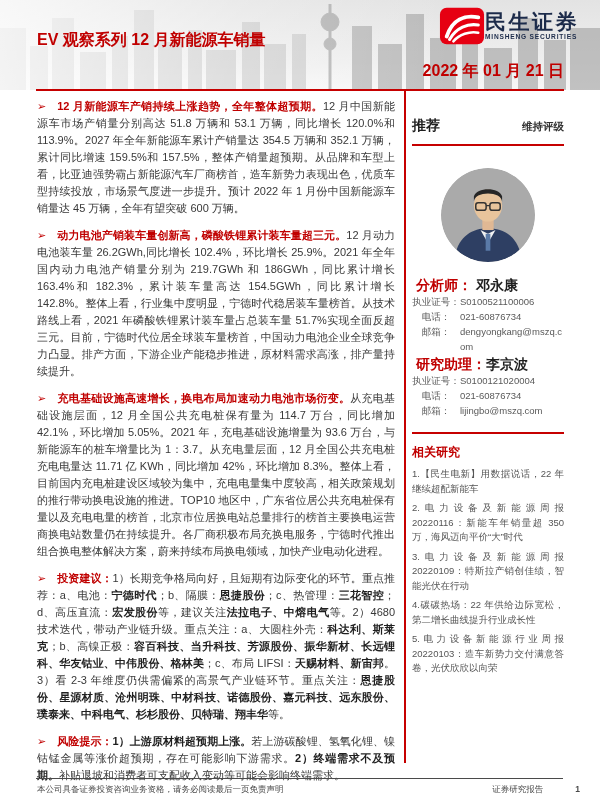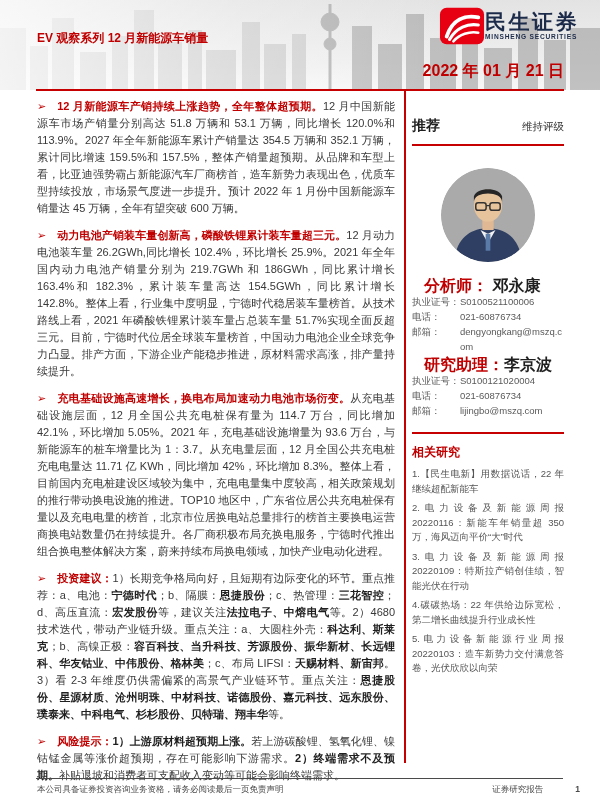--- a/index.html
+++ b/index.html
@@ -5,48 +5,48 @@
   html,body{margin:0;padding:0;}
   .page{
     width:600px;height:800px;position:relative;overflow:hidden;background:#ffffff;
     font-family:"Liberation Sans","DejaVu Sans",sans-serif;
     -webkit-font-smoothing:antialiased;
   }
   
   .header{position:absolute;left:0;top:0;width:600px;height:90px;background:linear-gradient(180deg,#e3e3e3 0%,#efefef 70%,#f7f7f7 100%);}
   .header svg.skyline{position:absolute;left:0;top:0;width:600px;height:90px;}
   .header .fade{position:absolute;left:0;top:0;width:600px;height:90px;background:linear-gradient(90deg,rgba(255,255,255,.75) 0%,rgba(255,255,255,.25) 40%,rgba(255,255,255,0) 75%);}
-  .series-label{position:absolute;left:37px;top:30px;font-size:12px;font-weight:bold;color:#c00000;}
+  .series-label{position:absolute;left:37px;top:30px;font-size:16px;font-weight:bold;color:#c00000;}
   .page-title{position:absolute;left:37px;top:56px;font-size:16px;font-weight:bold;color:#c00000;letter-spacing:.3px;}
   .report-date{position:absolute;right:36px;top:61px;font-size:16px;font-weight:bold;color:#c00000;}
   .logo{position:absolute;right:21px;top:6px;display:flex;align-items:center;}
   .brand-text{display:flex;flex-direction:column;line-height:1;}
   .brand-cn{font-size:21px;font-weight:bold;color:#1c2b4a;letter-spacing:2.5px;}
   .brand-en{font-size:6.6px;font-weight:bold;color:#1c2b4a;letter-spacing:.8px;margin-top:2px;}
   .header-rule{position:absolute;left:36px;top:89px;width:528px;height:2px;background:#c60000;}
   
   .v-rule{position:absolute;left:404px;top:91px;width:2px;height:672px;background:#c60000;}
   .main-col{position:absolute;left:37px;top:98px;width:358px;}
   .para{font-size:11px;line-height:17px;color:#383838;text-align:justify;margin-bottom:10px;}
   .bullet{color:#c00000;font-weight:bold;margin-right:11px;}
   .rn-rb{color:#c00000;font-weight:bold;}
   .rn-b{color:#1f1f1f;font-weight:bold;}
   
   .sidebar{position:absolute;left:412px;top:92px;width:152px;}
   .rating-row{display:flex;justify-content:space-between;align-items:baseline;padding-top:25px;text-align:center;}
   .rating-value{font-size:14px;font-weight:bold;color:#1f1f1f;}
-  .rating-action{font-size:10.5px;color:#333333;font-weight:normal;}
+  .rating-action{font-size:10.5px;color:#333333;font-weight:bold;}
   .side-rule{height:2px;background:#c60000;margin-top:9px;}
   .avatar{width:94px;height:94px;border-radius:50%;margin:22px auto 16px;display:block;overflow:hidden;}
   .contact{font-size:9.5px;color:#595959;line-height:15px;}
-  .role-row{margin:3px 12px 1px;font-size:16px;line-height:15px;}
+  .role-row{margin:3px 4px 1px;font-size:14px;line-height:15px;}
   .role-label{color:#c00000;font-weight:bold;}
   .person-name{color:#1f1f1f;font-weight:bold;}
   .contact-row{display:flex;}
-  .c-label{min-width:48px;}
+  .c-label{min-width:48px;text-align:center;}
   .c-value{word-break:break-all;}
   a.c-value{color:#595959;text-decoration:none;}
   .related-rule{height:2px;background:#c60000;margin-top:14px;}
   .related-title{color:#c00000;font-weight:bold;font-size:12px;margin:10px 0 6px;}
   .related-item{font-size:9.5px;color:#555555;line-height:14.5px;margin-bottom:5px;text-align:justify;}
   
   .footer{position:absolute;left:0;bottom:0;width:600px;height:22px;border-radius:9px;}
   .footer-rule{position:absolute;left:36px;top:0;width:527px;height:1px;background:#4a4a4a;}
   .footer-row{position:absolute;left:37px;right:20px;top:6px;display:flex;justify-content:space-between;font-size:8.5px;color:#4a4a4a;}
   .footer-right{display:flex;gap:32px;}

